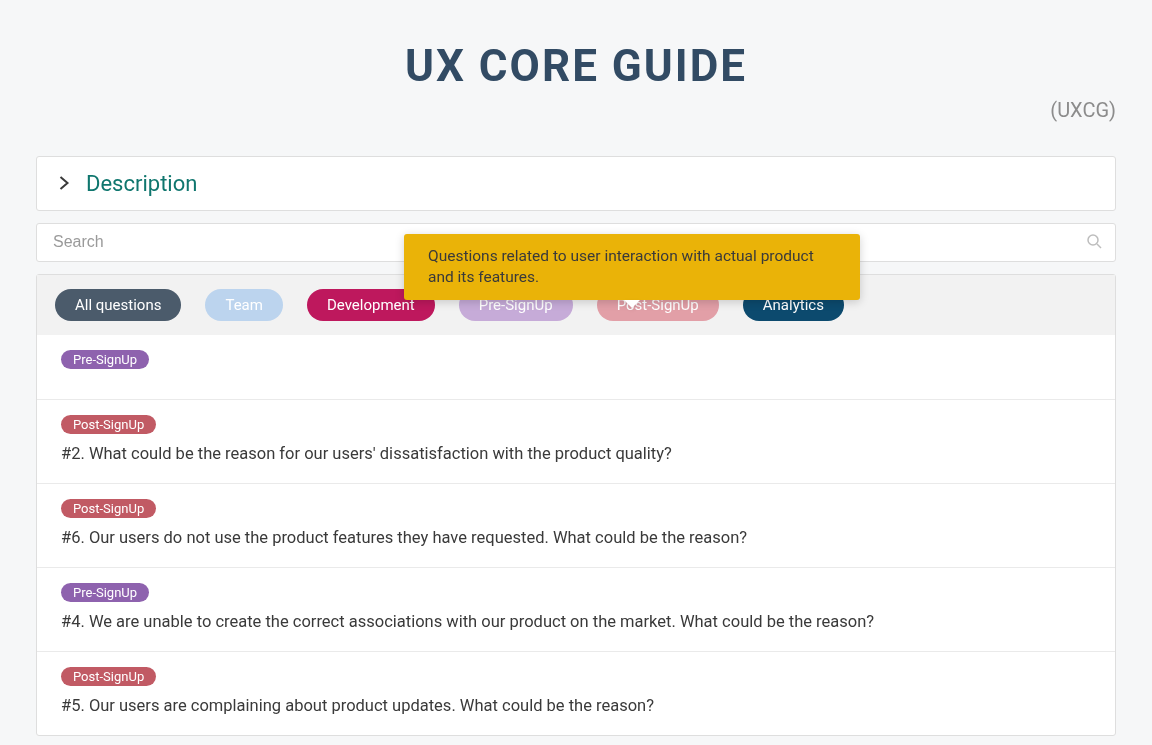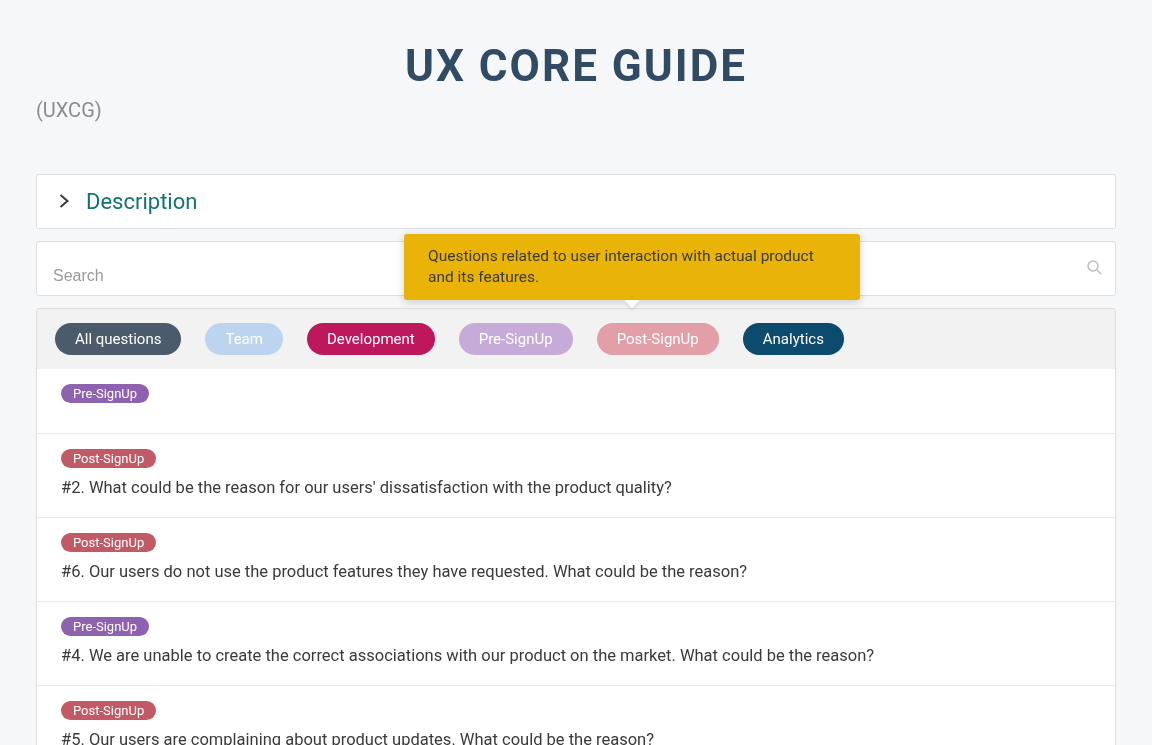--- a/index.html
+++ b/index.html
@@ -16,25 +16,25 @@
     padding: 40px 36px 0;
   }
   .title {
     text-align: center;
     font-size: 44px;
     font-weight: 700;
     letter-spacing: 2px;
     color: #324b64;
   }
   .subtitle {
-    text-align: left;
+    text-align: right;
     font-size: 20px;
     color: #8c8c8c;
     margin-top: 6px;
-    margin-bottom: 52px;
+    margin-bottom: 34px;
   }
   .description-panel {
     border: 1px solid #dedede;
     border-radius: 3px;
     background: #fff;
     padding: 14px 22px;
     display: flex;
     align-items: center;
     gap: 16px;
     margin-bottom: 12px;
@@ -51,21 +51,21 @@
   }
   .search-box {
     position: relative;
     margin-bottom: 12px;
   }
   .search-input {
     width: 100%;
     border: 1px solid #dedede;
     border-radius: 3px;
     background: #fff;
-    padding: 25px 40px 10px 16px;
+    padding: 9px 40px 10px 16px;
     font-size: 16px;
     color: #3a3a3a;
     outline: none;
   }
   .search-input::placeholder { color: #9a9a9a; }
   .search-icon {
     position: absolute;
     right: 14px;
     top: 50%;
     transform: translateY(-50%);

